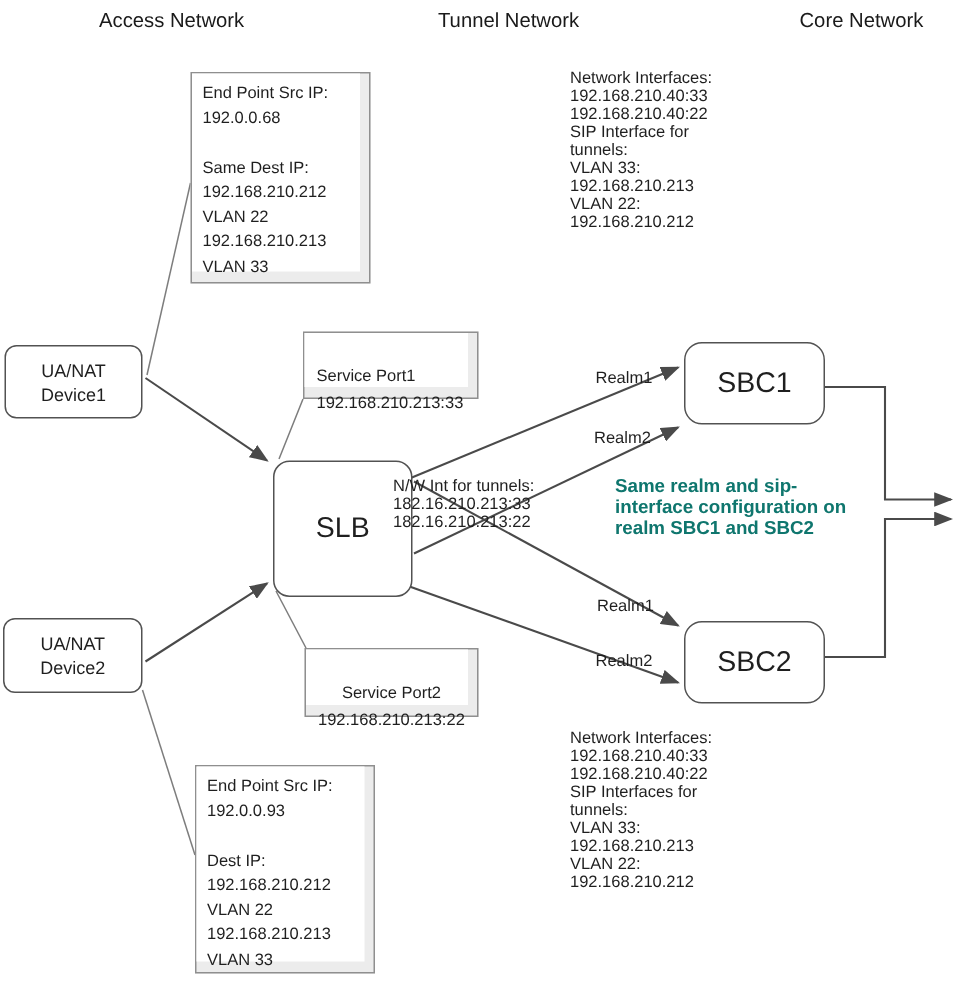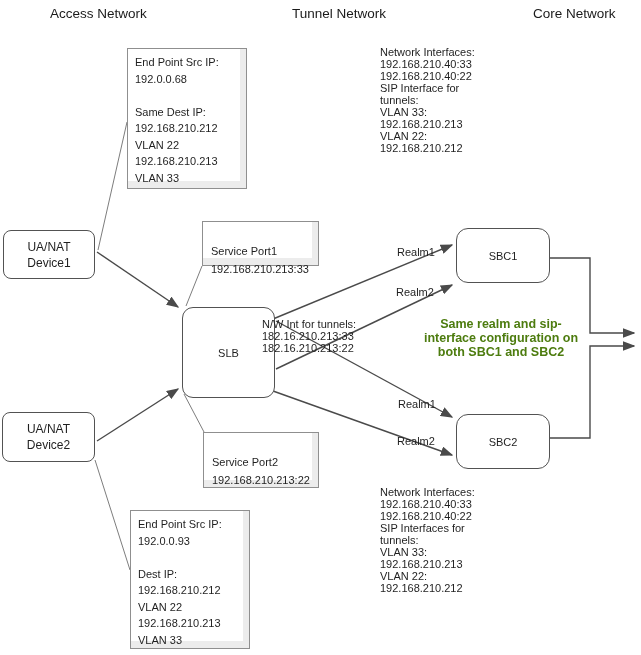--- a/index.html
+++ b/index.html
@@ -12,40 +12,40 @@
 
   
   .node {
     position:absolute; background:#fff; border:1.6px solid #525252;
     border-radius:9px; display:flex; flex-direction:column;
     align-items:center; justify-content:center; text-align:center;
     box-sizing:border-box;
   }
   .node .tline { min-height:16px; line-height:16px; }
   .node-small { font-size:12px; }
-  .node-big   { font-size:11px; }
+  .node-big   { font-size:19px; }
 
   
   .callout {
     position:absolute; background:#ececec; border:1px solid #8f8f8f;
     box-sizing:border-box; font-size:11px;
   }
   .callout .panel { position:absolute; left:0; top:0; right:6px; bottom:7px; background:#ffffff; }
   .callout .lines { position:absolute; left:7px; top:5px; --lh:16.5px; }
   .callout2 .lines { --lh:18px; left:8px; top:20px; }
 
   .lines .tline { min-height:var(--lh,18px); line-height:var(--lh,18px); white-space:nowrap; }
 
   .txt { position:absolute; font-size:11px; }
   .txt .tline { white-space:nowrap; }
   .tt  { --lh:18px; }
   .nw  { --lh:15.6px; }
   .note {
-    position:absolute; font-size:12.5px; font-weight:bold; text-align:center;
-    --lh:18px; color:#4d7c0f;
+    position:absolute; font-size:12.5px; font-weight:bold; text-align:left;
+    --lh:18px; color:#0f766e;
   }
   .realm { position:absolute; font-size:11px; white-space:nowrap; }
 
   svg.wires { position:absolute; left:0; top:0; }
   .conn   { stroke:#4a4a4a; stroke-width:1.4; fill:none; }
   .leader { stroke:#7d7d7d; stroke-width:1; fill:none; }
 </style>
 </head>
 <body>
 
@@ -68,21 +68,21 @@
 
     <line class="conn" marker-end="url(#arw)" x1="273" y1="319" x2="452" y2="245"></line>
     <line class="conn" marker-end="url(#arw)" x1="276" y1="369" x2="452" y2="285"></line>
     <line class="conn" marker-end="url(#arw)" x1="276" y1="321" x2="452" y2="417"></line>
     <line class="conn" marker-end="url(#arw)" x1="273" y1="391" x2="452" y2="455"></line>
 
     <polyline class="conn" marker-end="url(#arw)" points="550,258 590,258 590,333 634,333"></polyline>
     <polyline class="conn" marker-end="url(#arw)" points="550,438 590,438 590,346 634,346"></polyline>
   </svg>
 
-  <div class="abs hdr" style="left:50px;  top:6px;">Access Network</div>
+  <div class="abs hdr" style="left:66px;  top:6px;">Access Network</div>
   <div class="abs hdr" style="left:292px; top:6px;">Tunnel Network</div>
   <div class="abs hdr" style="left:533px; top:6px;">Core Network</div>
 
   <div class="callout" style="left:127px; top:48px; width:120px; height:141px;">
     <div class="panel"></div>
     <div class="lines">
         <div class="tline">End Point Src IP:</div>
         <div class="tline">192.0.0.68</div>
         <div class="tline"></div>
         <div class="tline">Same Dest IP:</div>
@@ -108,21 +108,21 @@
   </div>
 
   <div class="callout callout2" style="left:202px; top:221px; width:117px; height:45px;">
     <div class="panel"></div>
     <div class="lines">
         <div class="tline">Service Port1</div>
         <div class="tline">192.168.210.213:33</div>
       </div>
   </div>
 
-  <div class="callout callout2" style="left:203px; top:432px; width:116px; height:56px;">
+  <div class="callout callout2" style="left:203px; top:432px; width:116px; height:46px;text-align:center;">
     <div class="panel"></div>
     <div class="lines">
         <div class="tline">Service Port2</div>
         <div class="tline">192.168.210.213:22</div>
       </div>
   </div>
 
   <div class="node node-small" style="left:3px; top:230px; width:92px; height:49px; border-radius:8px;">
       <div class="tline">UA/NAT</div>
       <div class="tline">Device1</div>
@@ -173,21 +173,21 @@
 
   <div class="txt nw" style="left:262px; top:318px;">
       <div class="tline">N/W Int for tunnels:</div>
       <div class="tline">182.16.210.213:33</div>
       <div class="tline">182.16.210.213:22</div>
     </div>
 
   <div class="note" style="left:410px; top:317px; width:182px;">
       <div class="tline">Same realm and sip-</div>
       <div class="tline">interface configuration on</div>
-      <div class="tline">both SBC1 and SBC2</div>
+      <div class="tline">realm SBC1 and SBC2</div>
     </div>
 
   <div class="realm" style="left:397px; top:246px;">Realm1</div>
   <div class="realm" style="left:396px; top:286px;">Realm2</div>
   <div class="realm" style="left:398px; top:398px;">Realm1</div>
   <div class="realm" style="left:397px; top:435px;">Realm2</div>
 
 </div>
 
 </body></html>

